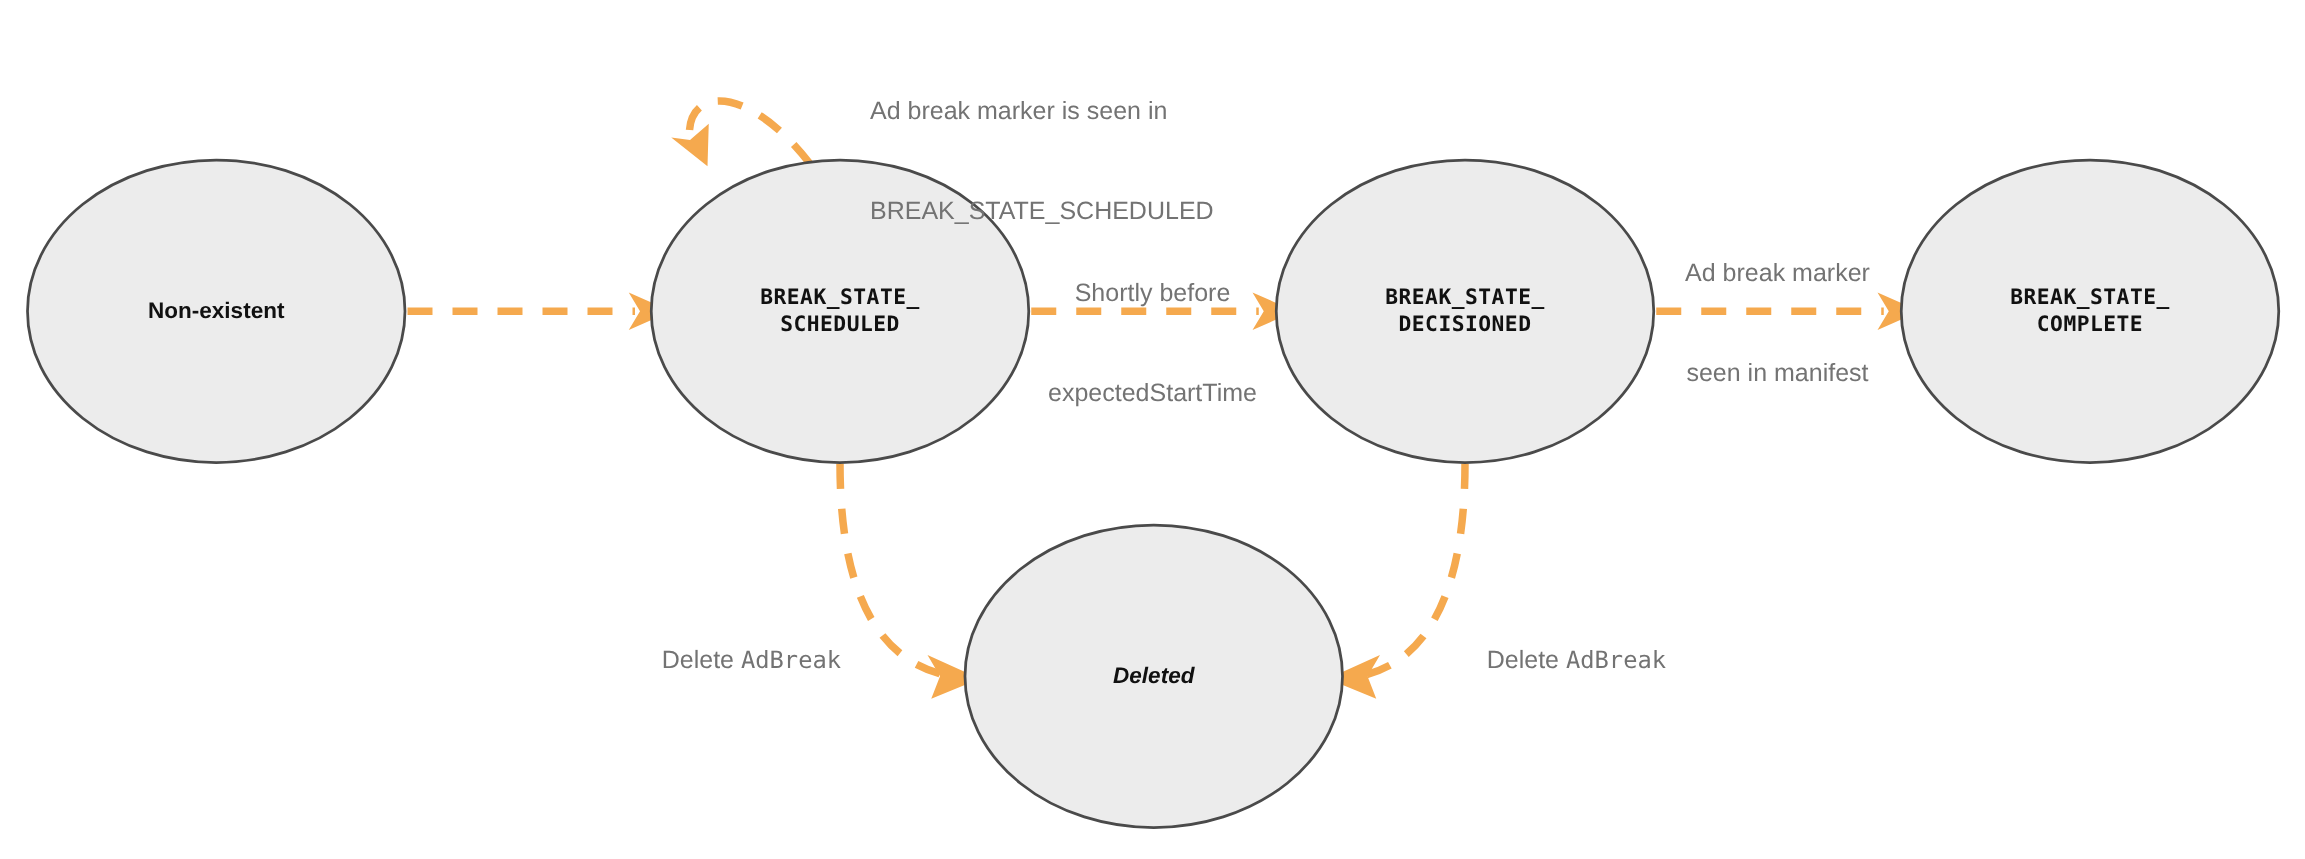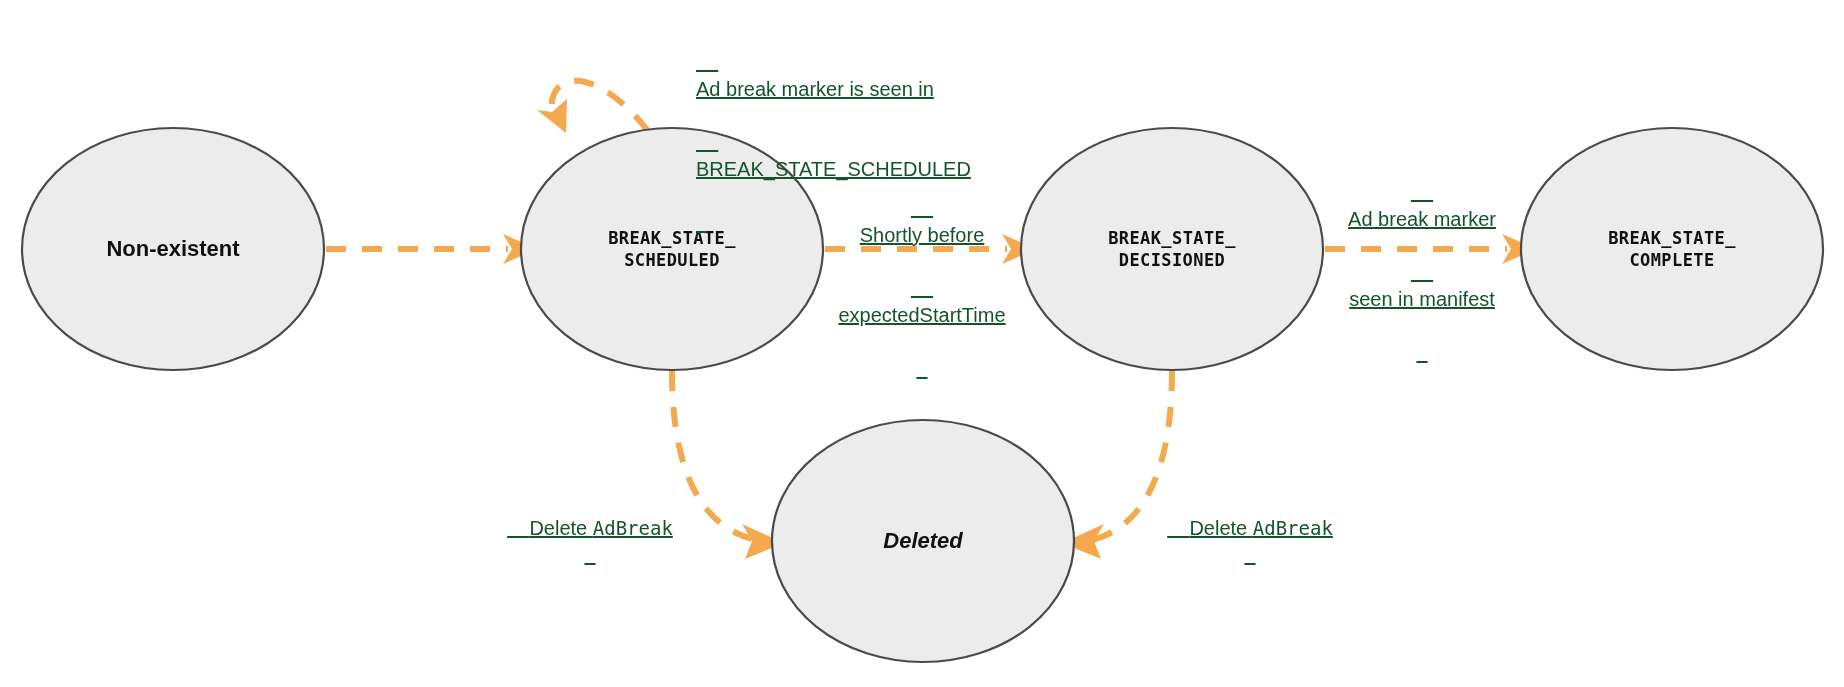--- a/index.html
+++ b/index.html
@@ -50,30 +50,29 @@
   }
   .node-label.mono {
     font-family: "DejaVu Sans Mono", monospace;
     font-weight: bold;
     font-size: 17px;
     letter-spacing: 0.4px;
   }
   .node-label.sans {
     font-family: "Liberation Sans", sans-serif;
     font-weight: bold;
-    font-size: 22px;
+    font-size: 18px;
   }
   .edge-label {
     position: absolute;
-    color: #14532d;
+    color: #737373;
     line-height: 1.34;
     pointer-events: none;
     white-space: pre;
     font-size: 20px;
-    text-decoration: underline;
   }
   .edge-label.sans {
     font-family: "Liberation Sans", sans-serif;
   }
   .edge-label .ln { display: block; }
   .edge-label.center { text-align: center; transform: translateX(-50%); }
   .edge-label.left { text-align: left; }
   .mixed .m {
     font-family: "DejaVu Sans Mono", monospace;
     font-size: 19px;

